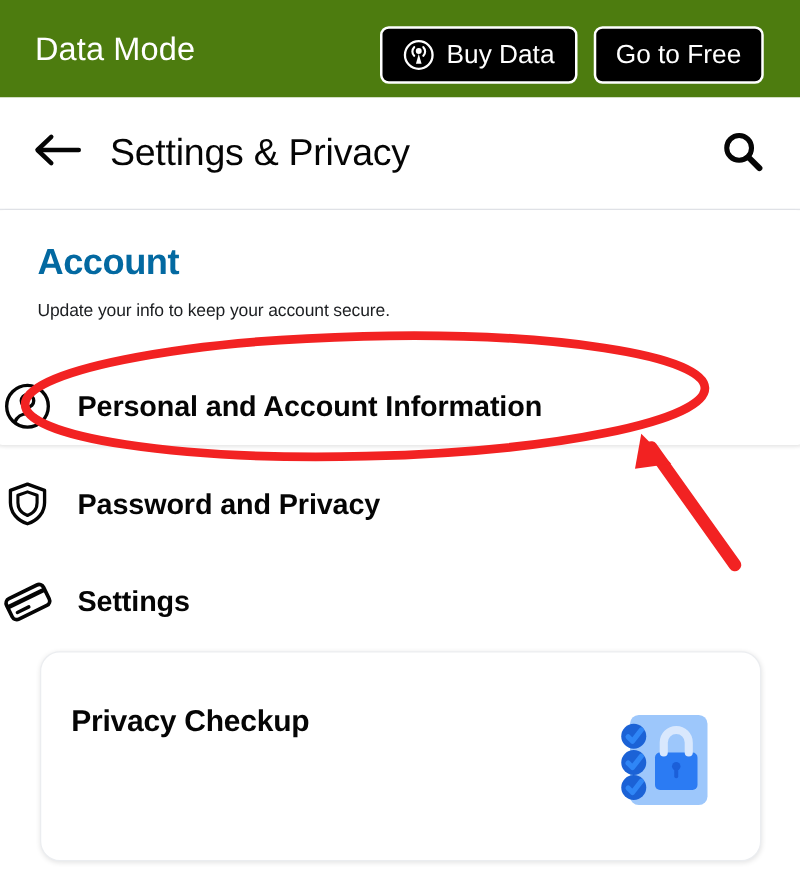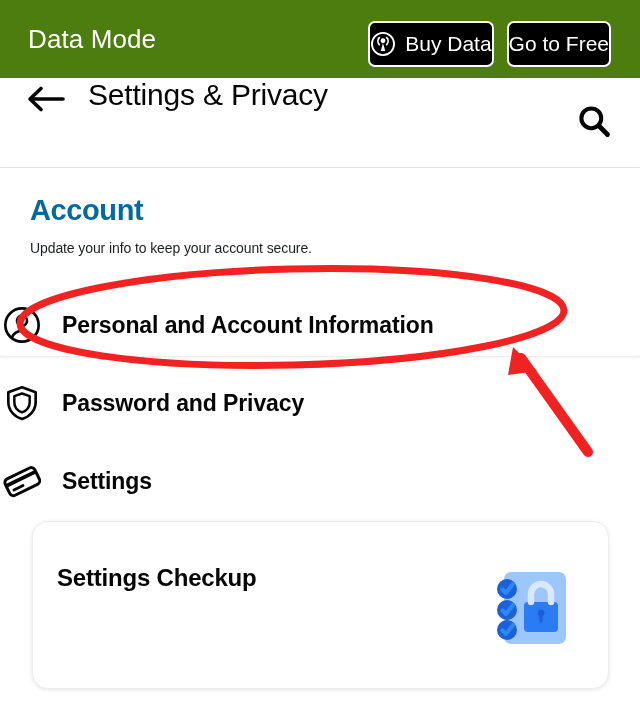--- a/index.html
+++ b/index.html
@@ -21,29 +21,29 @@
     color: #ffffff; font-size: 26px; font-weight: 400;
     margin-left: 28px; letter-spacing: 0.1px; white-space: nowrap;
   }
   .databar-actions {
     position: absolute; right: 29px; top: 21px;
     display: flex; align-items: center; gap: 13px;
   }
   .pill {
     height: 46px; border: 2px solid #ffffff; border-radius: 7px;
     display: flex; align-items: center; justify-content: center;
-    padding: 0 0; background: #000000; cursor: pointer;
+    padding: 0 16px; background: #000000; cursor: pointer;
   }
   .pill-label { color: #ffffff; font-size: 21px; font-weight: 400; white-space: nowrap; }
   .pill .broadcast-icon { margin-right: 9px; display: flex; align-items: center; }
 
   
   .navbar {
     position: absolute; left: 0; top: 78px; width: 640px; height: 89px;
-    background: #ffffff; display: flex; align-items: flex-start;
+    background: #ffffff; display: flex; align-items: center;
   }
   .back-btn { margin-left: 22px; width: 46px; height: 46px; display: flex; align-items: center; justify-content: center; cursor: pointer; }
   .nav-title {
     margin-left: 20px; font-size: 30px; font-weight: 400; color: #050505;
     letter-spacing: -0.2px; white-space: nowrap;
   }
   .search-btn { position: absolute; right: 22px; top: 21px; width: 48px; height: 48px; display: flex; align-items: center; justify-content: center; cursor: pointer; }
 
   .nav-divider { position: absolute; left: 0; top: 167px; width: 640px; height: 1px; background: #e4e6eb; }
 
@@ -183,21 +183,21 @@
             </g>
           </svg>
         </span>
         <span class="menu-label">Settings</span>
       </div>
 
     </div>
   </div>
 
   <div class="promo-card">
-    <div class="promo-title">Settings Checkup</div>
+    <div class="promo-title">Privacy Checkup</div>
     <div class="promo-art">
       <svg width="80" height="78" viewBox="0 0 80 78">
         <rect x="14" y="2" width="62" height="72" rx="7" fill="#9DC7FB"></rect>
         <rect x="34" y="32" width="34" height="30" rx="4" fill="#2B7BF3"></rect>
         <path d="M41 32 V24 a10 10 0 0 1 20 0 V32" fill="none" stroke="#D9E8FD" stroke-width="6.5" stroke-linecap="round"></path>
         <circle cx="51" cy="43" r="3.4" fill="#1B5FD9"></circle>
         <rect x="49.4" y="44.5" width="3.2" height="8" rx="1.5" fill="#1B5FD9"></rect>
         <g fill="#1B62D6">
           <circle cx="17" cy="19" r="10"></circle>
           <circle cx="17" cy="40" r="10"></circle>

